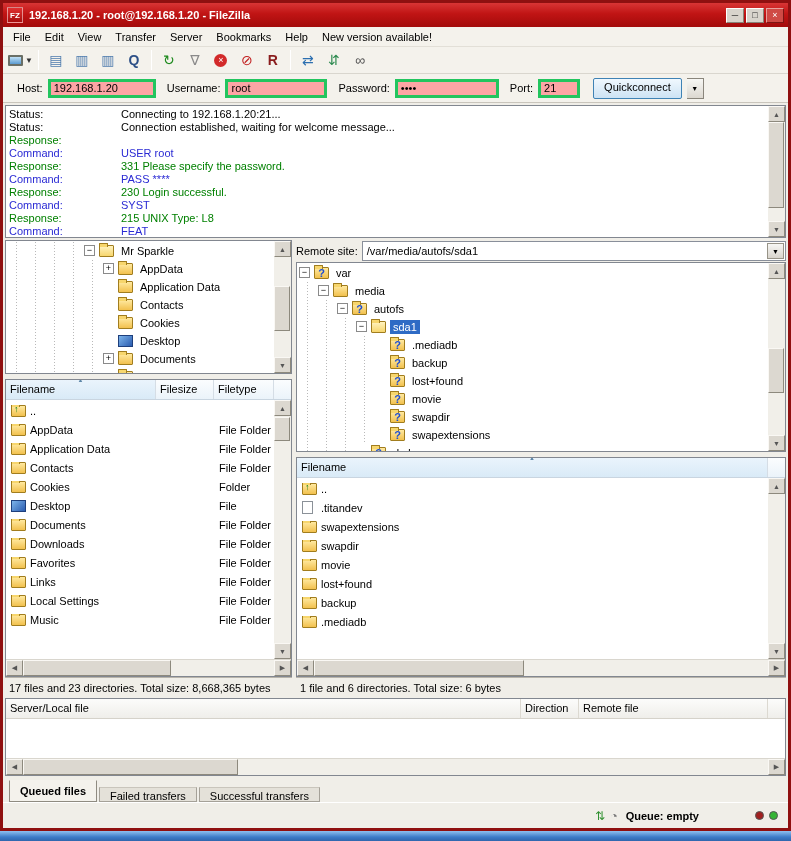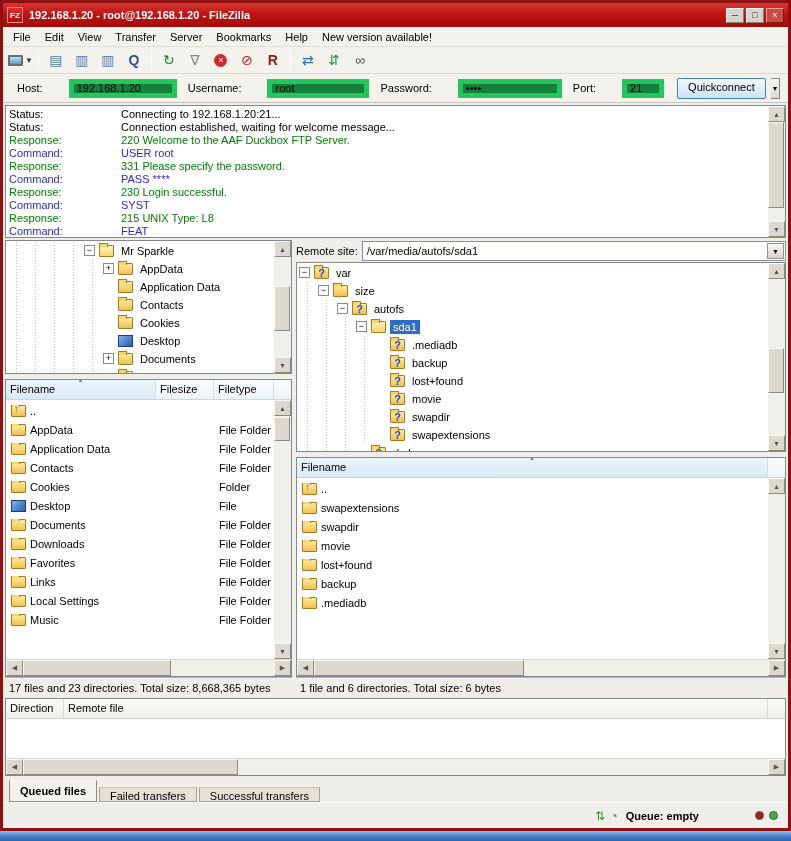--- a/index.html
+++ b/index.html
@@ -19,21 +19,21 @@
 .toolbar{height:27px;flex:none;display:flex;align-items:center;background:#f4f2ec;border-bottom:1px solid #d9d6ce;padding:0 5px;gap:2px;}
 .tbtn{height:22px;min-width:24px;display:flex;align-items:center;justify-content:center;gap:2px;}
 .tglyph{font-size:14px;line-height:1;}
 .tglyph.monitor{width:15px;height:11px;background:linear-gradient(#bfe0f7,#5b9bd0);border:2px solid #6a6f66;border-radius:1px;}
 .tglyph.round-red{background:#d22a2a;color:#fff;border-radius:50%;width:13px;height:13px;font-size:9px;line-height:13px;text-align:center;}
 .tdrop{font-size:8px;color:#333;}
 .tsep{width:1px;height:20px;background:#c9c5bc;border-right:1px solid #fff;margin:0 3px;}
 
 .quickbar{height:29px;flex:none;display:flex;align-items:center;background:#f4f2ec;border-bottom:1px solid #c9c5bc;padding:0 8px;gap:5px;}
 .qlabel{margin-left:6px;white-space:nowrap;}
-input.qinput{height:19px;border:5px solid #22c55e;padding:0 3px;font:11px "Liberation Sans",sans-serif;background:#15803d;margin-left:21px;}
+input.qinput{height:19px;border:3px solid #22c55e;padding:0 3px;font:11px "Liberation Sans",sans-serif;background:#fca5a5;}
 .host{width:108px}.user{width:102px}.pass{width:104px}.port{width:42px}
 .qc-btn{height:21px;padding:2px 10px 0;background:linear-gradient(#f0f8fe,#cde3f4);border:1px solid #3f83b5;border-radius:2px;margin-left:8px;white-space:nowrap;}
 .qc-drop{width:17px;height:21px;background:linear-gradient(#f7f7f4,#dcd8d0);border:1px solid #8a867c;border-left:none;font-size:7px;text-align:center;line-height:19px;}
 
 .logwrap{height:133px;flex:none;margin:2px;background:#fff;border:1px solid #828790;position:relative;overflow:hidden;padding:2px 20px 0 3px;}
 .logline{display:flex;line-height:13px;white-space:nowrap;}
 .logline .pfx{width:112px;flex:none;}
 
 .panes{flex:1;min-height:0;display:flex;padding:0 2px;}
 .pane{display:flex;flex-direction:column;min-width:0;}
@@ -189,21 +189,20 @@
         <div class="logline" style="color: rgb(0, 0, 0);">
           <span class="pfx">Status:</span>
           <span class="msg">Connecting to 192.168.1.20:21...</span>
         </div>
         <div class="logline" style="color: rgb(0, 0, 0);">
           <span class="pfx">Status:</span>
           <span class="msg">Connection established, waiting for welcome message...</span>
         </div>
         <div class="logline" style="color: rgb(0, 128, 0);">
           <span class="pfx">Response:</span>
-          <span class="msg">220 Welcome to the AAF Duckbox FTP Server.</span>
         </div>
         <div class="logline" style="color: rgb(42, 42, 212);">
           <span class="pfx">Command:</span>
           <span class="msg">USER root</span>
         </div>
         <div class="logline" style="color: rgb(0, 128, 0);">
           <span class="pfx">Response:</span>
           <span class="msg">331 Please specify the password.</span>
         </div>
         <div class="logline" style="color: rgb(42, 42, 212);">
@@ -462,21 +461,21 @@
               <span class="expander box">−</span>
               <span class="ic ic-folder">
                 <span class="qmark">?</span>
               </span>
               <span class="tlabel">var</span>
             </div>
             <div class="trow">
               <span class="indent"></span>
               <span class="expander box">−</span>
               <span class="ic ic-folder"></span>
-              <span class="tlabel">size</span>
+              <span class="tlabel">media</span>
             </div>
             <div class="trow">
               <span class="indent"></span>
               <span class="indent"></span>
               <span class="expander box">−</span>
               <span class="ic ic-folder">
                 <span class="qmark">?</span>
               </span>
               <span class="tlabel">autofs</span>
             </div>
@@ -580,20 +579,26 @@
             <div class="lrow">
               <div class="lcell" style="flex: 1 1 0%;">
                 <span class="ic ic-folder">
                   <span class="upmark">↑</span>
                 </span>
                 <span>..</span>
               </div>
             </div>
             <div class="lrow">
               <div class="lcell" style="flex: 1 1 0%;">
+                <span class="ic ic-file"></span>
+                <span>.titandev</span>
+              </div>
+            </div>
+            <div class="lrow">
+              <div class="lcell" style="flex: 1 1 0%;">
                 <span class="ic ic-folder"></span>
                 <span>swapextensions</span>
               </div>
             </div>
             <div class="lrow">
               <div class="lcell" style="flex: 1 1 0%;">
                 <span class="ic ic-folder"></span>
                 <span>swapdir</span>
               </div>
             </div>
@@ -632,20 +637,21 @@
             <div class="sb-btn down">▼</div>
           </div>
       </div>
       <div class="pane-status">1 file and 6 directories. Total size: 6 bytes</div>
     </div>
 
   </div>
 
   <div class="queuewrap">
     <div class="lheader qheader">
+        <div class="hcell" style="width: 515px;">Server/Local file</div>
         <div class="hcell" style="width: 58px;">Direction</div>
         <div class="hcell" style="flex: 1 1 0%;">Remote file</div>
       </div>
     <div class="qbody"></div>
     <div class="hscroll">
         <div class="sb-btn left">◀</div>
         <div class="sb-btn right">▶</div>
         <div class="sb-thumb" style="left: 17px; width: 215px;"></div>
       </div>
   </div>

